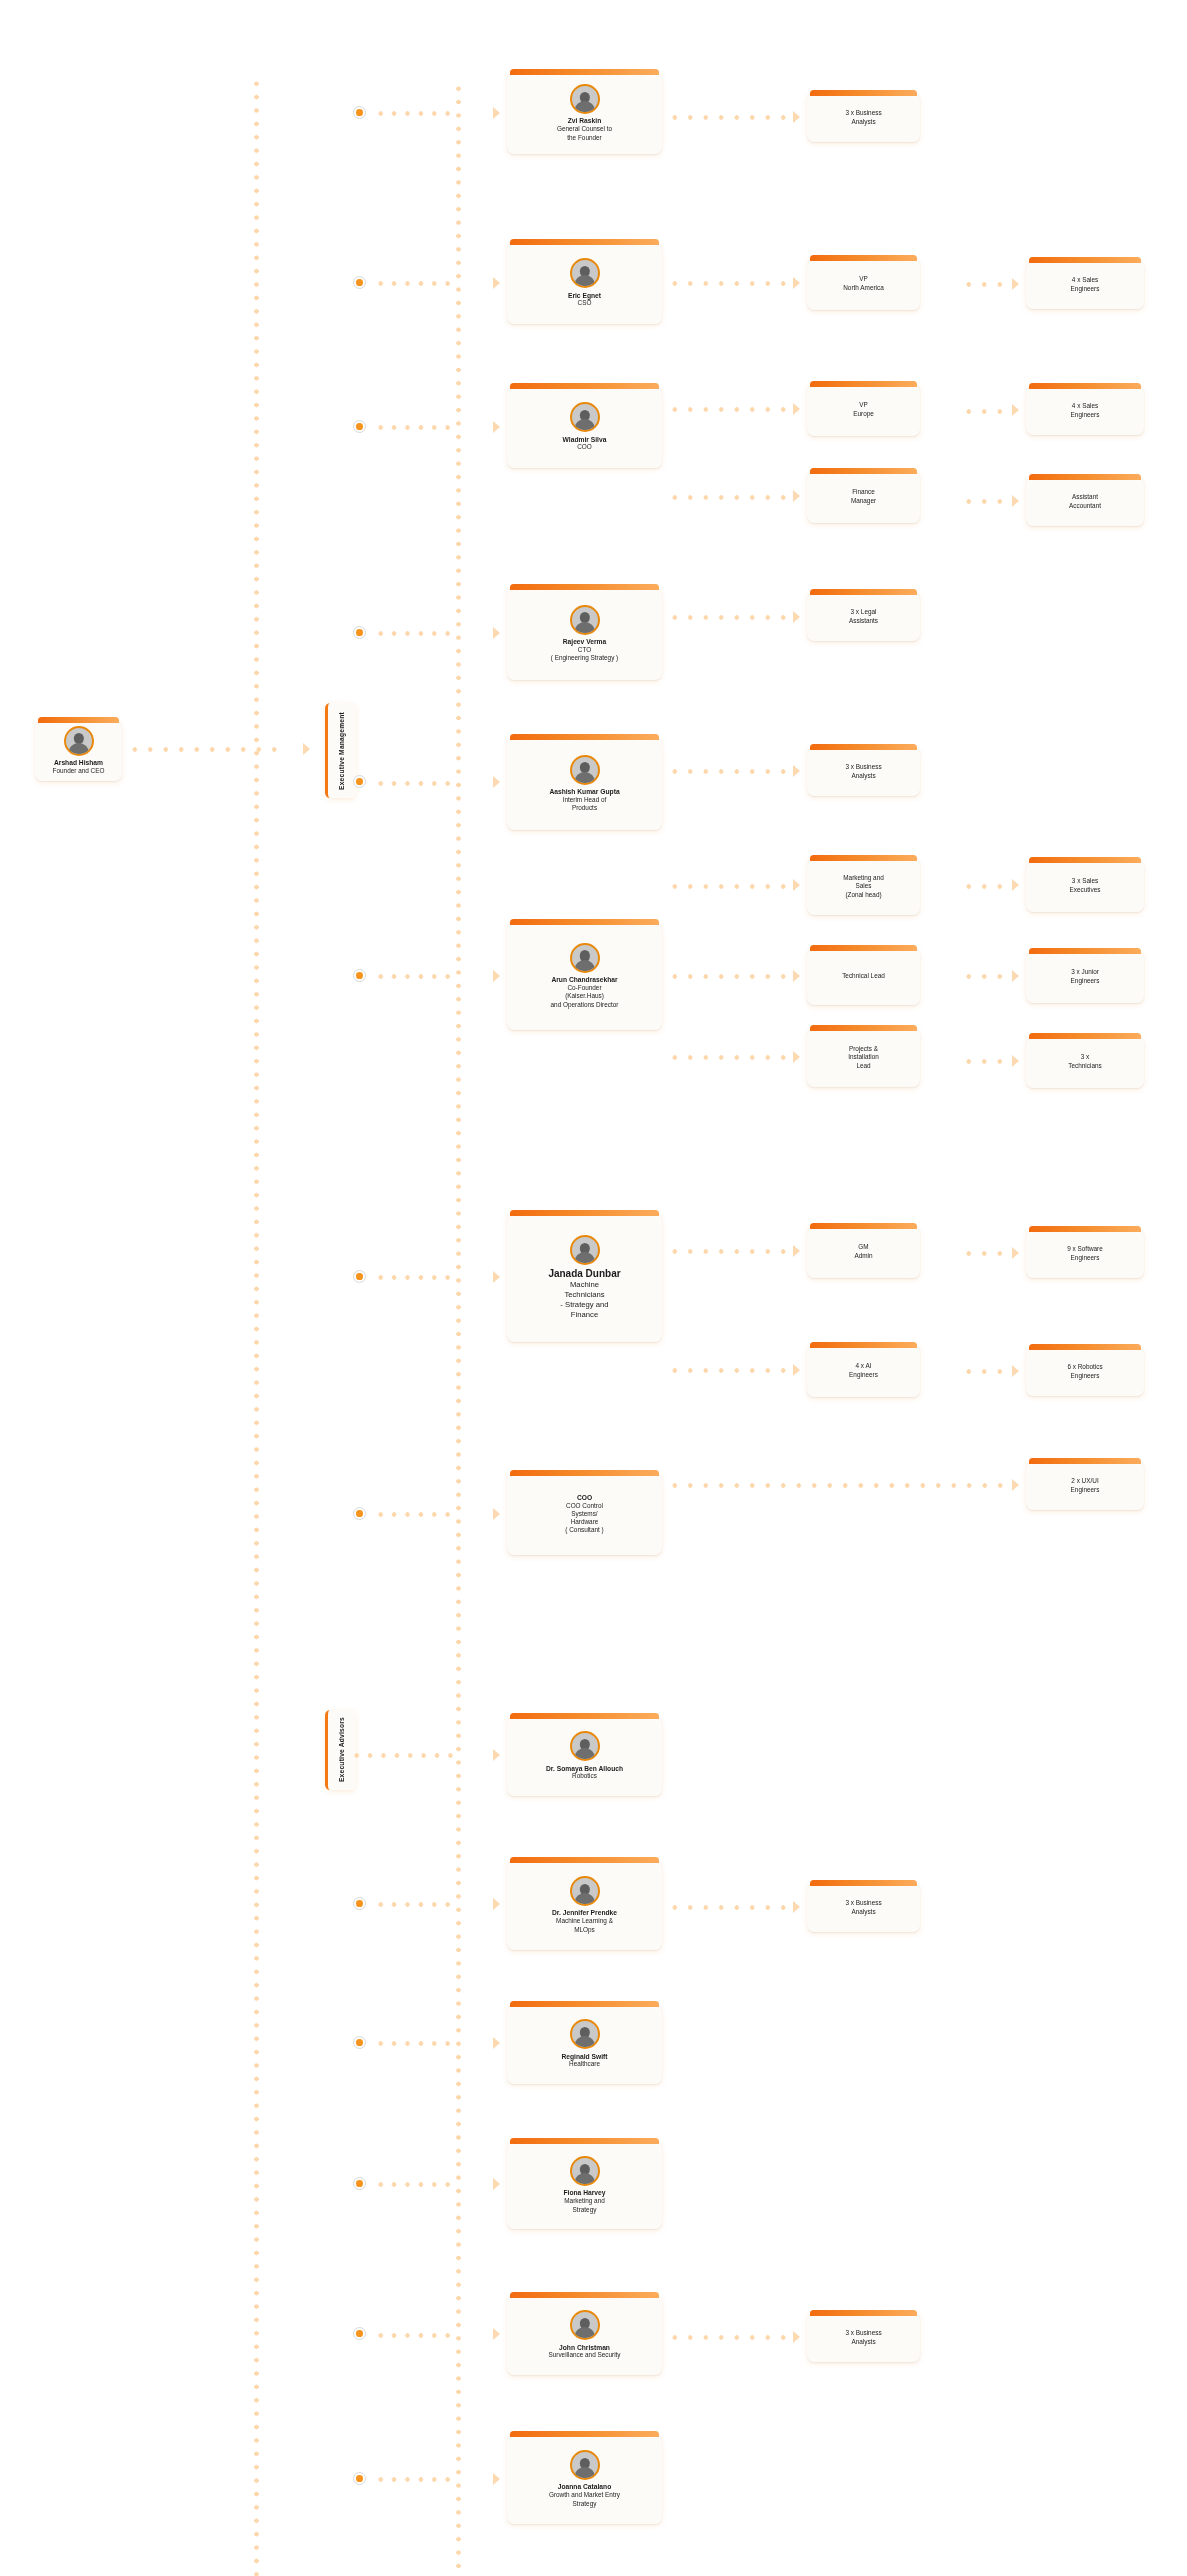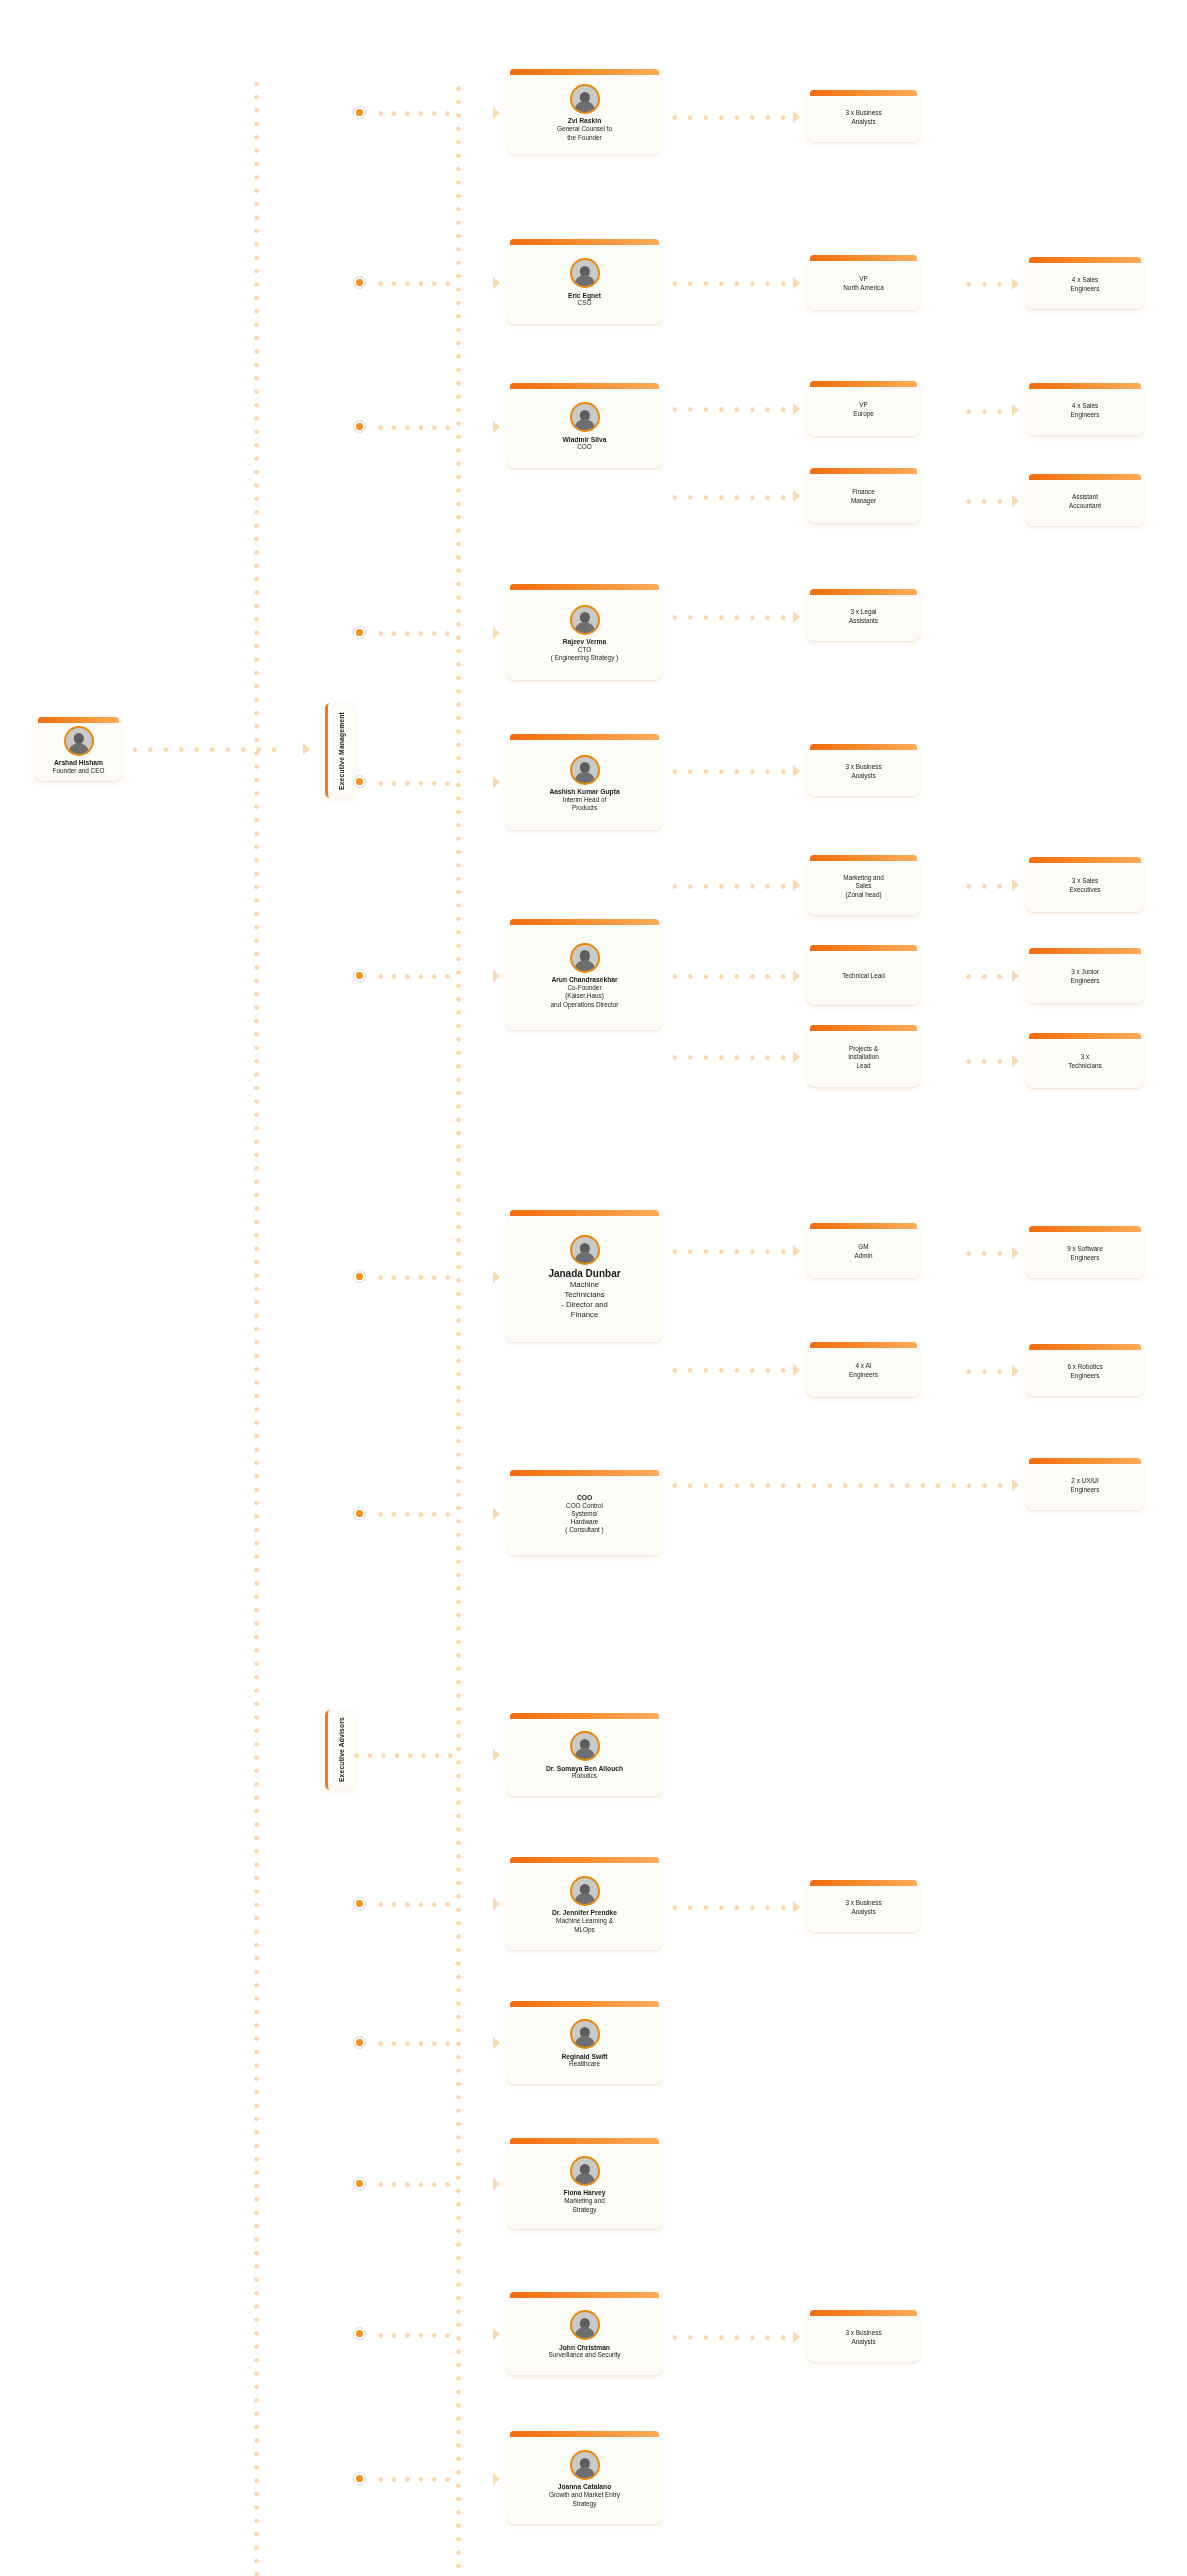--- a/index.html
+++ b/index.html
@@ -372,21 +372,21 @@
     <div class="arrow" style="left: 1012px; top: 1055px;"></div>
     <div class="card big" style="left: 507px; top: 1213px; width: 155px; height: 129px;">
       <div class="topbar"></div>
       <div class="avatar">
         <div class="head"></div>
         <div class="body"></div>
       </div>
       <div class="pname">Janada Dunbar</div>
       <div class="prole">Machine</div>
       <div class="prole">Technicians</div>
-      <div class="prole">- Director and</div>
+      <div class="prole">- Strategy and</div>
       <div class="prole">Finance</div>
     </div>
     <div class="hub" style="left: 353px; top: 1270px;"></div>
     <div class="hrail tight" style="left: 374px; top: 1275px; width: 80px; height: 5.2px;"></div>
     <div class="arrow" style="left: 493px; top: 1271px;"></div>
     <div class="card" style="left: 807px; top: 1226px; width: 113px; height: 52px;">
       <div class="topbar"></div>
       <div class="plain-title">GM</div>
       <div class="plain-title">Admin</div>
     </div>

